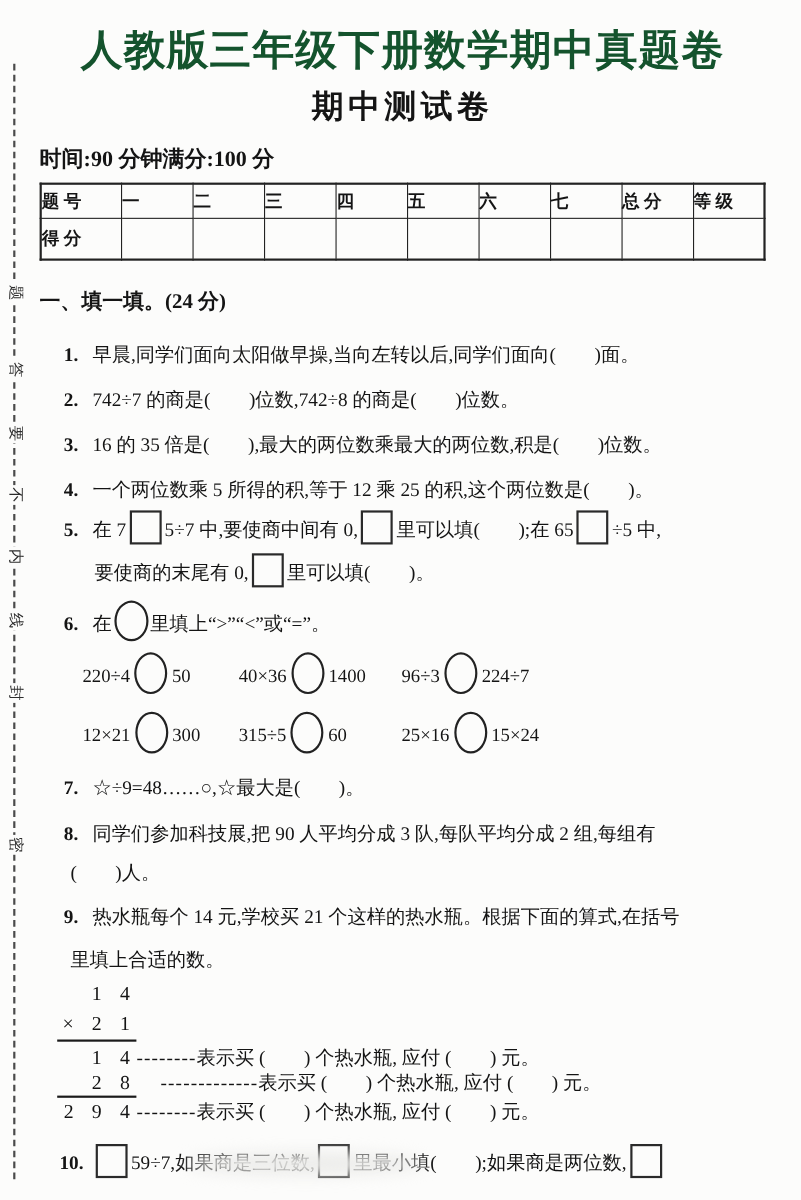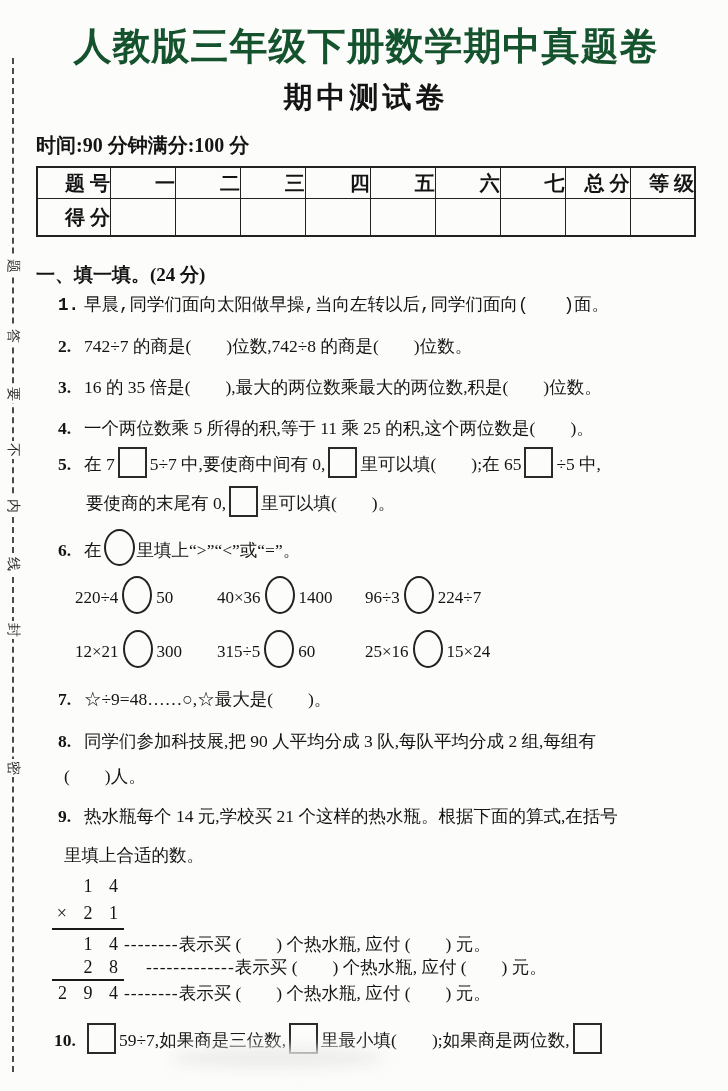--- a/index.html
+++ b/index.html
@@ -22,21 +22,21 @@
   .seal-char:nth-of-type(8){top:758px;}
   
   .content{position:absolute;left:36px;top:0;width:660px;}
   .title{margin:24px 0 0;text-align:center;font-size:38px;line-height:44px;font-weight:900;
          font-family:"Liberation Sans","DejaVu Sans",sans-serif;letter-spacing:1px;color:#14532d;}
   .subtitle{margin:12px 0 0;text-align:center;font-size:29px;line-height:34px;font-weight:bold;letter-spacing:4px;}
   .info-row{margin:20px 0 0;display:flex;
             font-size:20px;font-weight:bold;line-height:22px;}
   
   table.score{margin-top:10px;border-collapse:collapse;width:100%;table-layout:fixed;}
-  table.score td{border:1.5px solid #222;text-align:right;font-size:20px;font-weight:bold;
+  table.score td{border:1.5px solid #222;text-align:left;font-size:16px;font-weight:bold;
                  padding:0;height:30px;}
   table.score tr.score-row td{height:36px;}
   table.score{border:2px solid #222;}
   td.c0{width:72px;}
   
   .sec-heading{margin:25px 0 0;font-size:19px;font-weight:bold;line-height:26px;}
   .q{font-size:17.5px;line-height:26px;padding-left:22px;}
   .q .qno{display:inline-block;width:26px;font-weight:bold;}
   .m-top15{margin-top:15px;}
   .q-cont{padding-left:50px;font-size:17.5px;line-height:26px;}
@@ -111,34 +111,34 @@
         <td></td>
         <td></td>
         <td></td>
         <td></td>
       </tr>
     </tbody>
       </table>
 
     <div class="sec-heading">一、填一填。(24 分)</div>
 
-    <div class="q" style="margin-top:4px;font-family:Liberation Mono, monospace;">
+    <div class="q" style="margin-top:21px;">
       <span class="qno">1.</span><span>早晨,同学们面向太阳做早操,当向左转以后,同学们面向(　　)面。</span>
     </div>
 
     <div class="q m-top15">
       <span class="qno">2.</span><span>742÷7 的商是(　　)位数,742÷8 的商是(　　)位数。</span>
     </div>
 
     <div class="q m-top15">
       <span class="qno">3.</span><span>16 的 35 倍是(　　),最大的两位数乘最大的两位数,积是(　　)位数。</span>
     </div>
 
     <div class="q m-top15">
-      <span class="qno">4.</span><span>一个两位数乘 5 所得的积,等于 11 乘 25 的积,这个两位数是(　　)。</span>
+      <span class="qno">4.</span><span>一个两位数乘 5 所得的积,等于 12 乘 25 的积,这个两位数是(　　)。</span>
     </div>
 
     <div class="q" style="margin-top:6px;">
       <span class="qno">5.</span><span>在 7</span><span class="blank-box"></span><span>5÷7 中,要使商中间有 0,</span><span class="blank-box"></span><span>里可以填(　　);在 65</span><span class="blank-box"></span><span>÷5 中,</span>
     </div>
     <div class="q-cont" style="margin-top:8px;">
       <span>要使商的末尾有 0,</span><span class="blank-box"></span><span>里可以填(　　)。</span>
     </div>
 
     <div class="q" style="margin-top:12px;">

